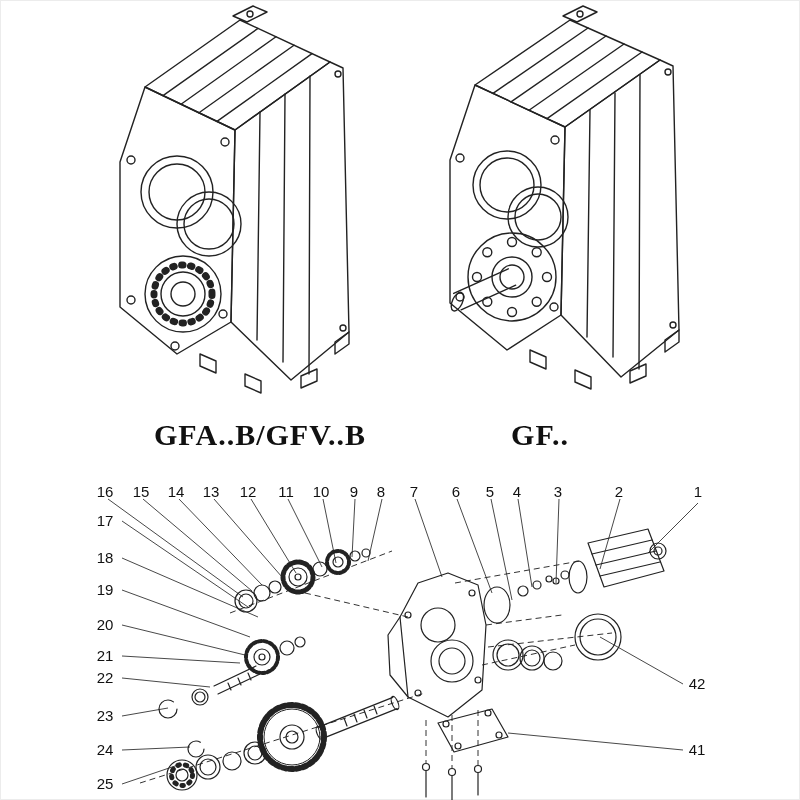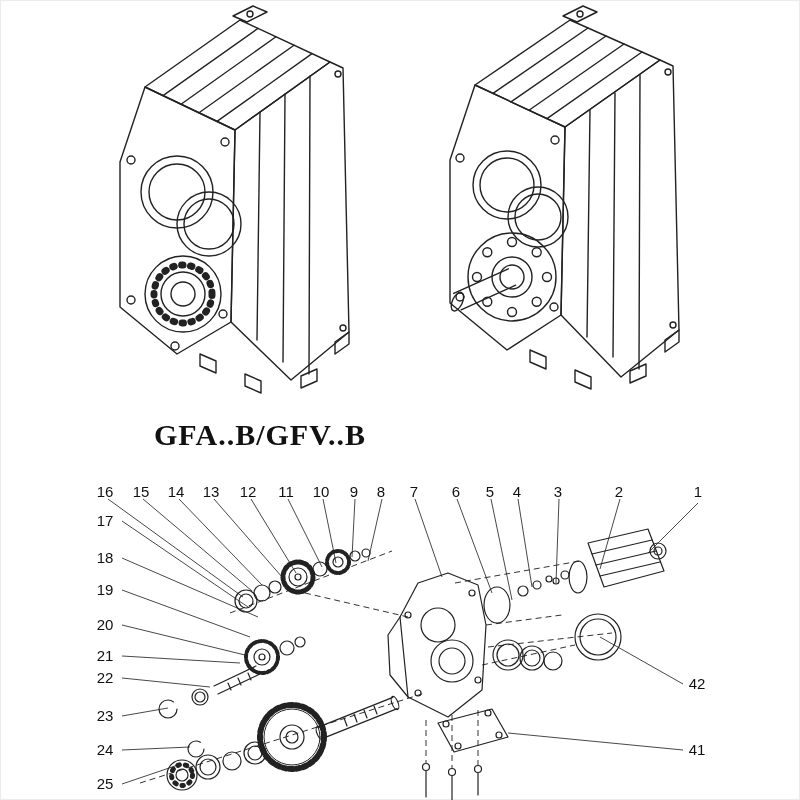--- a/index.html
+++ b/index.html
@@ -120,20 +120,21 @@
         <circle cx="243" cy="320" r="3"></circle>
 
       <polygon points="100,345 116,352 116,364 100,357"></polygon>
       <polygon points="145,365 161,372 161,384 145,377"></polygon>
       <polygon points="200,366 216,359 216,371 200,378"></polygon>
       <polygon points="235,335 249,325 249,337 235,347"></polygon>
     </g>
   </svg>
 
   <div class="caption" style="left:110px;top:418px;width:300px;">GFA..B/GFV..B</div>
+  <div class="caption" style="left:440px;top:418px;width:200px;">GF..</div>
 
   <svg class="fig" style="left:0;top:465px;" width="800" height="335" viewBox="0 0 800 335">
 
     <g stroke="#333" fill="none" stroke-width="1" stroke-dasharray="6 4">
       <line x1="230" y1="148" x2="392" y2="86"></line>
       <line x1="455" y1="118" x2="580" y2="96"></line>
       <line x1="140" y1="318" x2="425" y2="228"></line>
       <line x1="488" y1="182" x2="612" y2="168"></line>
       <line x1="305" y1="128" x2="408" y2="152"></line>
       <line x1="486" y1="160" x2="562" y2="150"></line>

